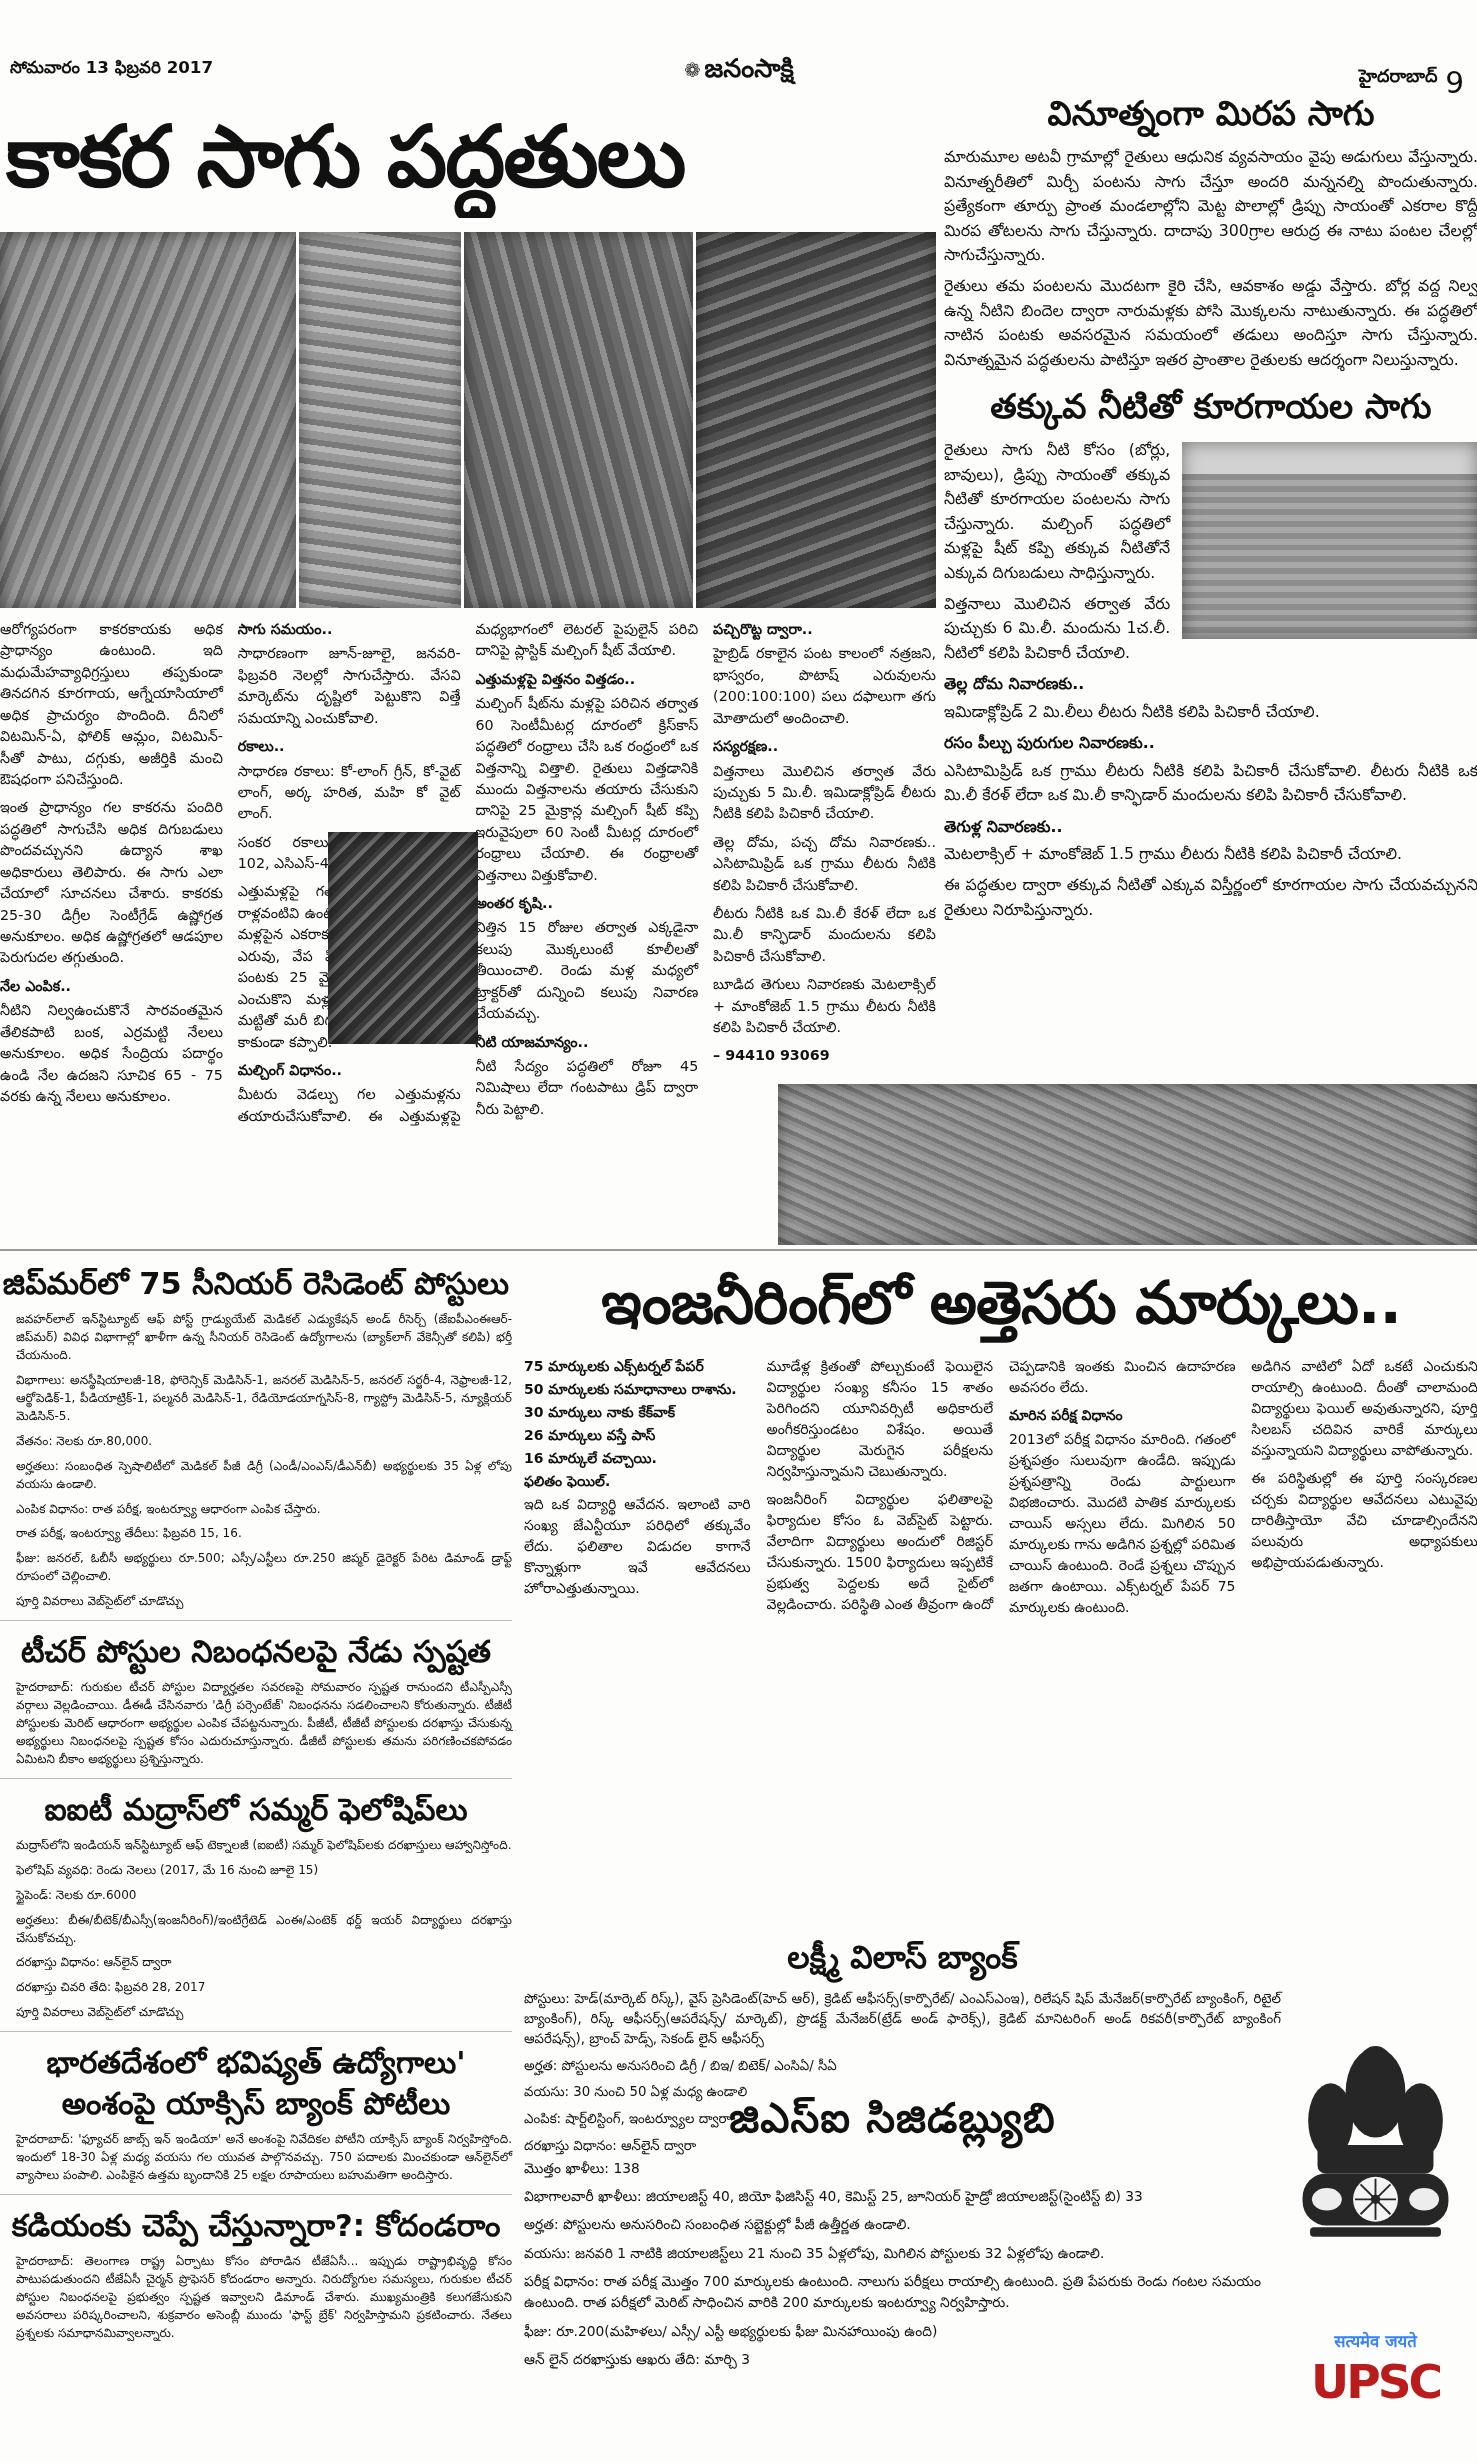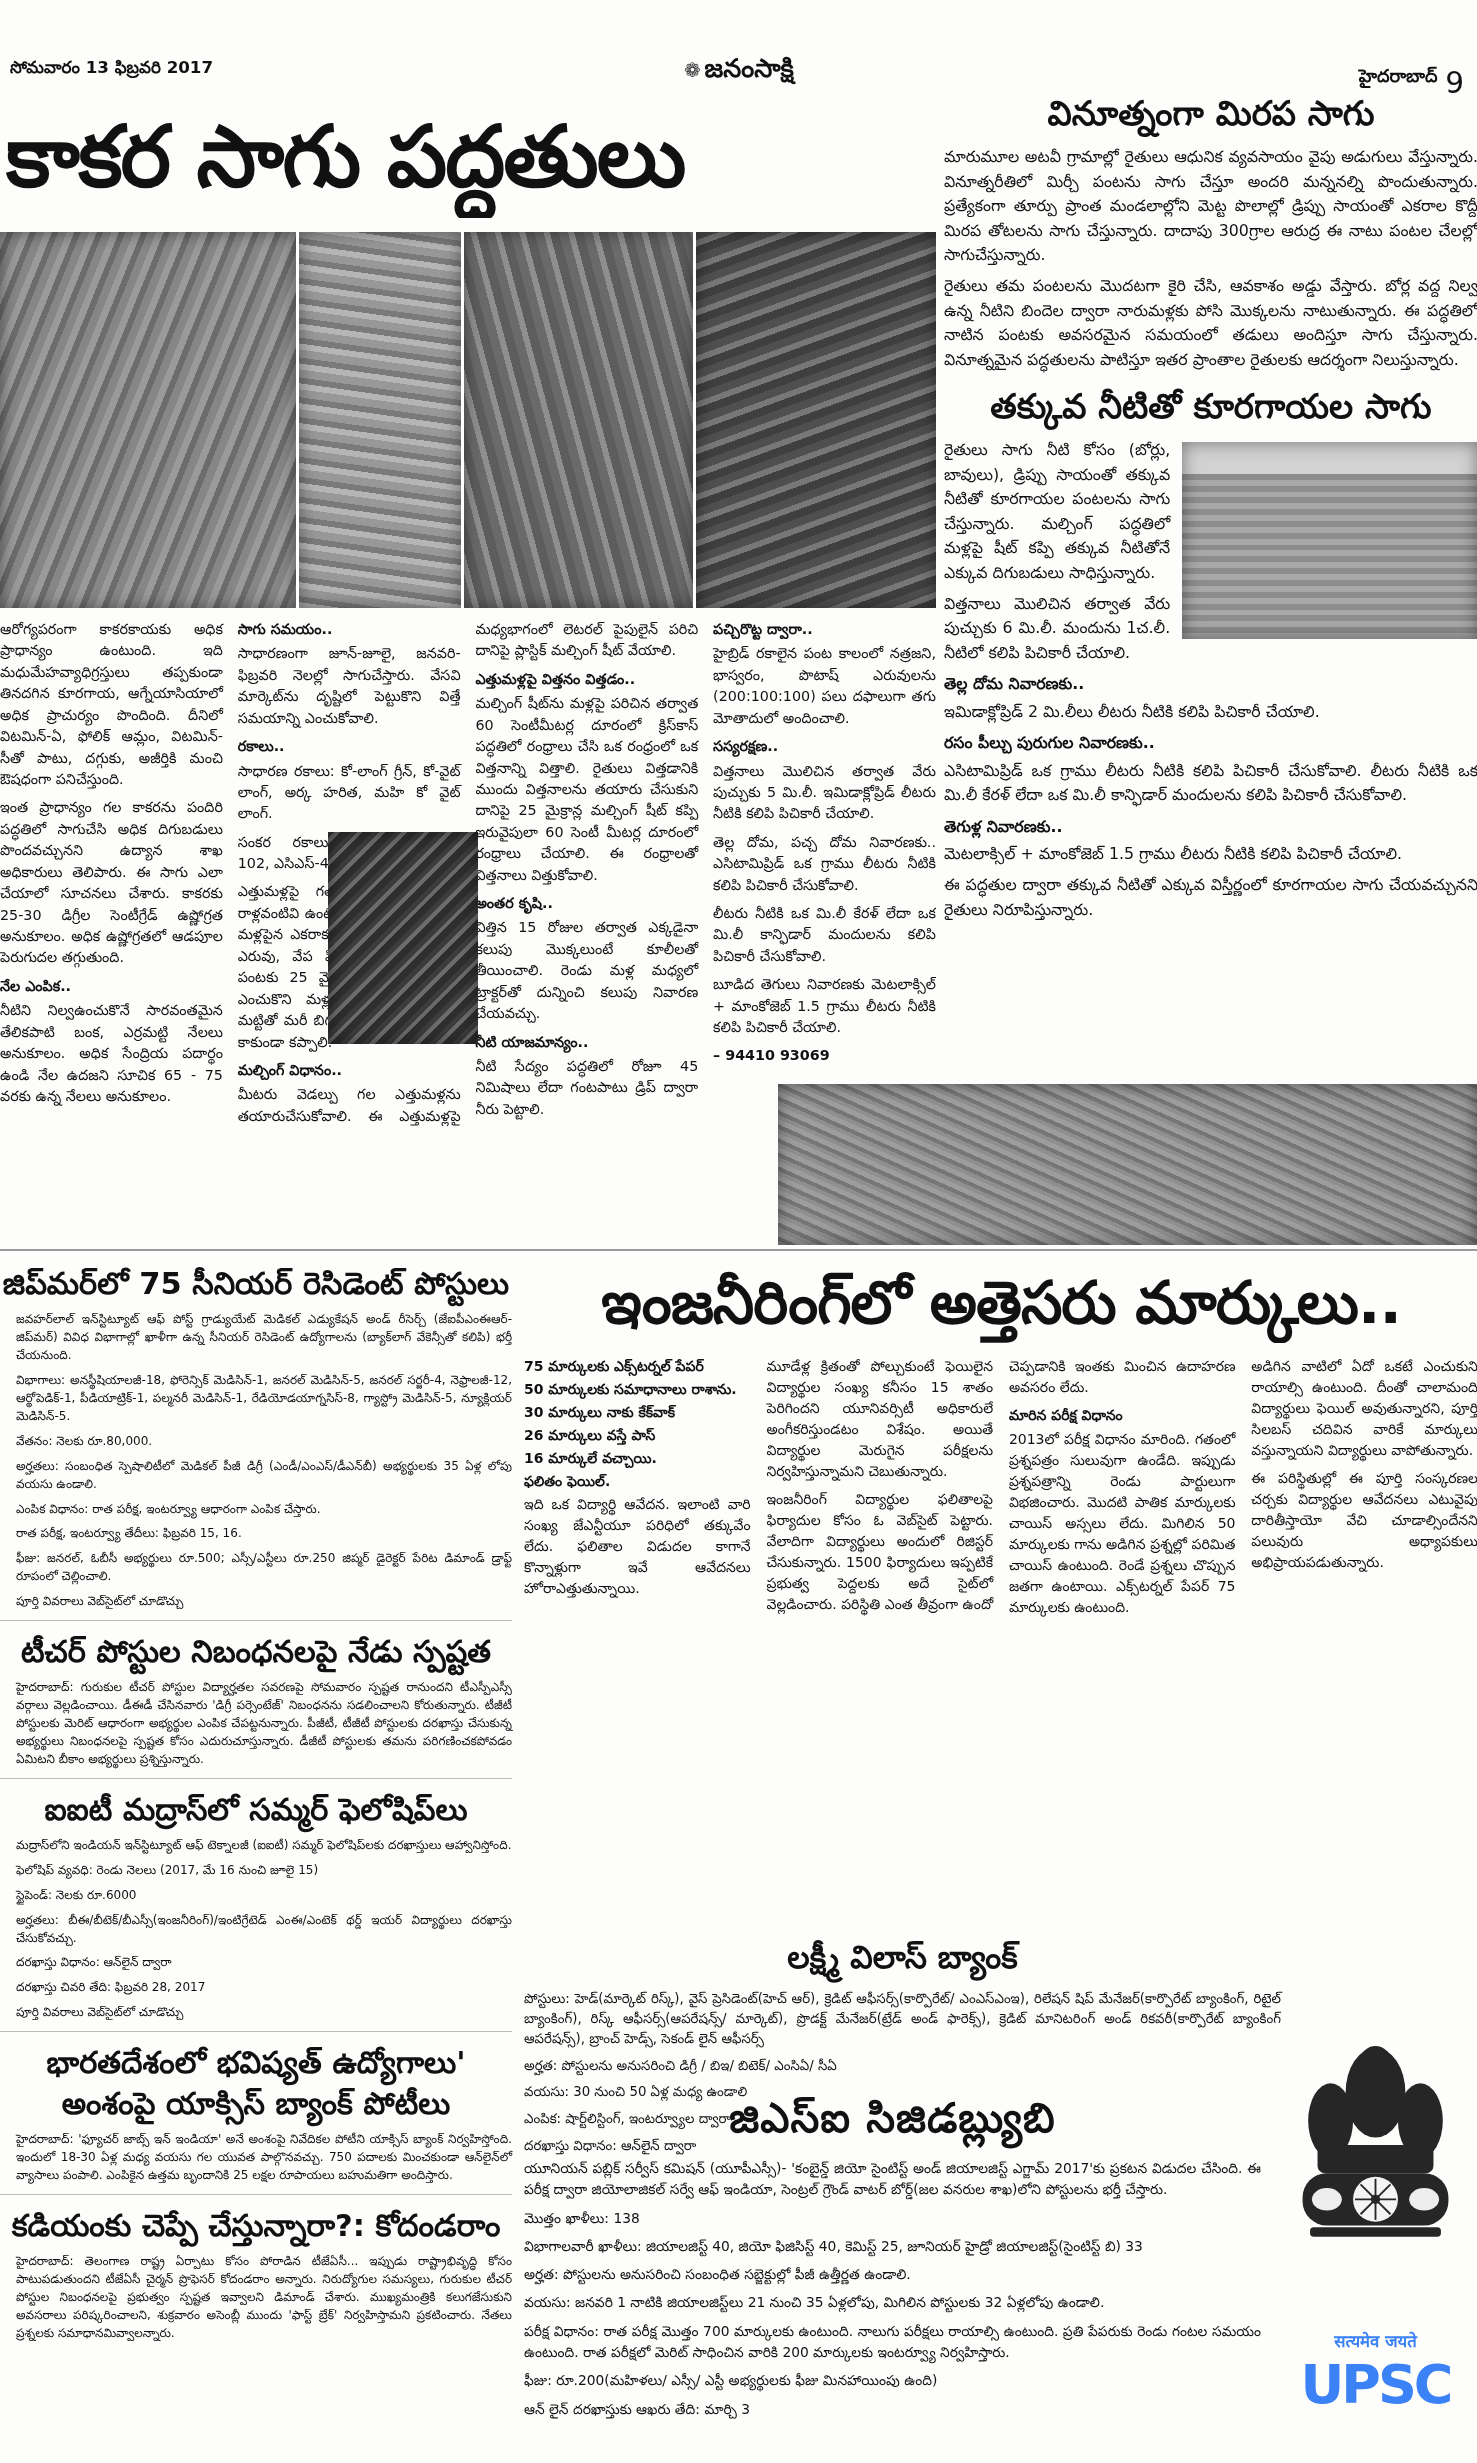--- a/index.html
+++ b/index.html
@@ -55,21 +55,21 @@
   
   .lakshmi{left:524px;top:1939px;width:757px;}
   .lakshmi h3,.gsi h3{text-align:center;font-weight:900;margin:0 0 5.9px 0;}
   .lakshmi h3{font-size:31.5px;}
   .lakshmi .bodytxt{font-size:13.3px;line-height:1.5;}
   .gsi{left:524px;top:2094px;width:737px;}
   .gsi h3{font-size:41px;letter-spacing:1px;}
   .gsi .bodytxt{font-size:13.8px;line-height:1.55;}
   
   .upsc{left:1273px;top:2027px;width:205px;height:433px;text-align:center;}
-  .upsc-acronym{font-size:54px;font-weight:900;color:#3b82f6;letter-spacing:-3px;line-height:1;margin-top:2px;}
+  .upsc-acronym{font-size:47px;font-weight:900;color:#b91c1c;letter-spacing:-3px;line-height:1;margin-top:2px;}
   .motto{font-size:16.7px;font-weight:bold;color:#3b82f6;margin:2px 0 5.9px 0;}
   .leaf-photo{left:328px;top:832px;width:150px;height:212px;}
   .grass-photo{left:778px;top:1084px;width:699px;height:161px;}
 </style>
 </head>
 <body>
 
 <div class="abs hdr-date">సోమవారం 13 ఫిబ్రవరి 2017</div>
 <div class="abs masthead">
   <span class="leaf">❁</span><span>జనంసాక్షి</span>
@@ -215,21 +215,20 @@
       <p>అర్హత: పోస్టులను అనుసరించి డిగ్రీ / బిఇ/ బిటెక్/ ఎంసిఏ/ సీఏ</p>
       <p>వయసు: 30 నుంచి 50 ఏళ్ల మధ్య ఉండాలి</p>
       <p>ఎంపిక: షార్ట్‌లిస్టింగ్, ఇంటర్వ్యూల ద్వారా</p>
       <p>దరఖాస్తు విధానం: ఆన్‌లైన్ ద్వారా</p>
     </div>
 </div>
 
 <div class="abs gsi">
   <h3>జిఎస్ఐ  సిజిడబ్ల్యుబి</h3>
   <div class="bodytxt">
-      <p>యూనియన్ పబ్లిక్ సర్వీస్ కమిషన్ (యూపీఎస్సీ)- 'కంబైన్డ్ జియో సైంటిస్ట్ అండ్ జియాలజిస్ట్ ఎగ్జామ్ 2017'కు ప్రకటన విడుదల చేసింది. ఈ పరీక్ష ద్వారా జియోలాజికల్ సర్వే ఆఫ్ ఇండియా, సెంట్రల్ గ్రౌండ్ వాటర్ బోర్డ్(జల వనరుల శాఖ)లోని పోస్టులను భర్తీ చేస్తారు.</p>
       <p>మొత్తం ఖాళీలు: 138</p>
       <p>విభాగాలవారీ ఖాళీలు: జియాలజిస్ట్ 40, జియో ఫిజిసిస్ట్ 40, కెమిస్ట్ 25, జూనియర్ హైడ్రో జియాలజిస్ట్(సైంటిస్ట్ బి) 33</p>
       <p>అర్హత: పోస్టులను అనుసరించి సంబంధిత సబ్జెక్టుల్లో పీజీ ఉత్తీర్ణత ఉండాలి.</p>
       <p>వయసు: జనవరి 1 నాటికి జియాలజిస్ట్‌లు 21 నుంచి 35 ఏళ్లలోపు, మిగిలిన పోస్టులకు 32 ఏళ్లలోపు ఉండాలి.</p>
       <p>పరీక్ష విధానం: రాత పరీక్ష మొత్తం 700 మార్కులకు ఉంటుంది. నాలుగు పరీక్షలు రాయాల్సి ఉంటుంది. ప్రతి పేపరుకు రెండు గంటల సమయం ఉంటుంది. రాత పరీక్షలో మెరిట్ సాధించిన వారికి 200 మార్కులకు ఇంటర్వ్యూ నిర్వహిస్తారు.</p>
       <p>ఫీజు: రూ.200(మహిళలు/ ఎస్సీ/ ఎస్టీ అభ్యర్థులకు ఫీజు మినహాయింపు ఉంది)</p>
       <p>ఆన్ లైన్ దరఖాస్తుకు ఆఖరు తేది: మార్చి 3</p>
     </div>
 </div>
 

